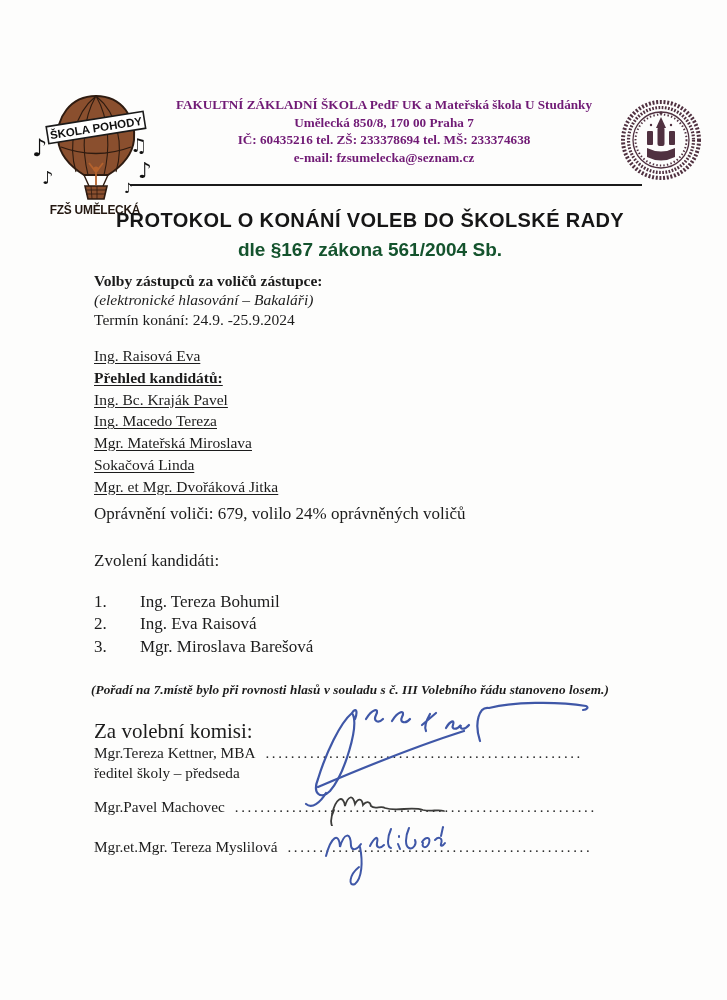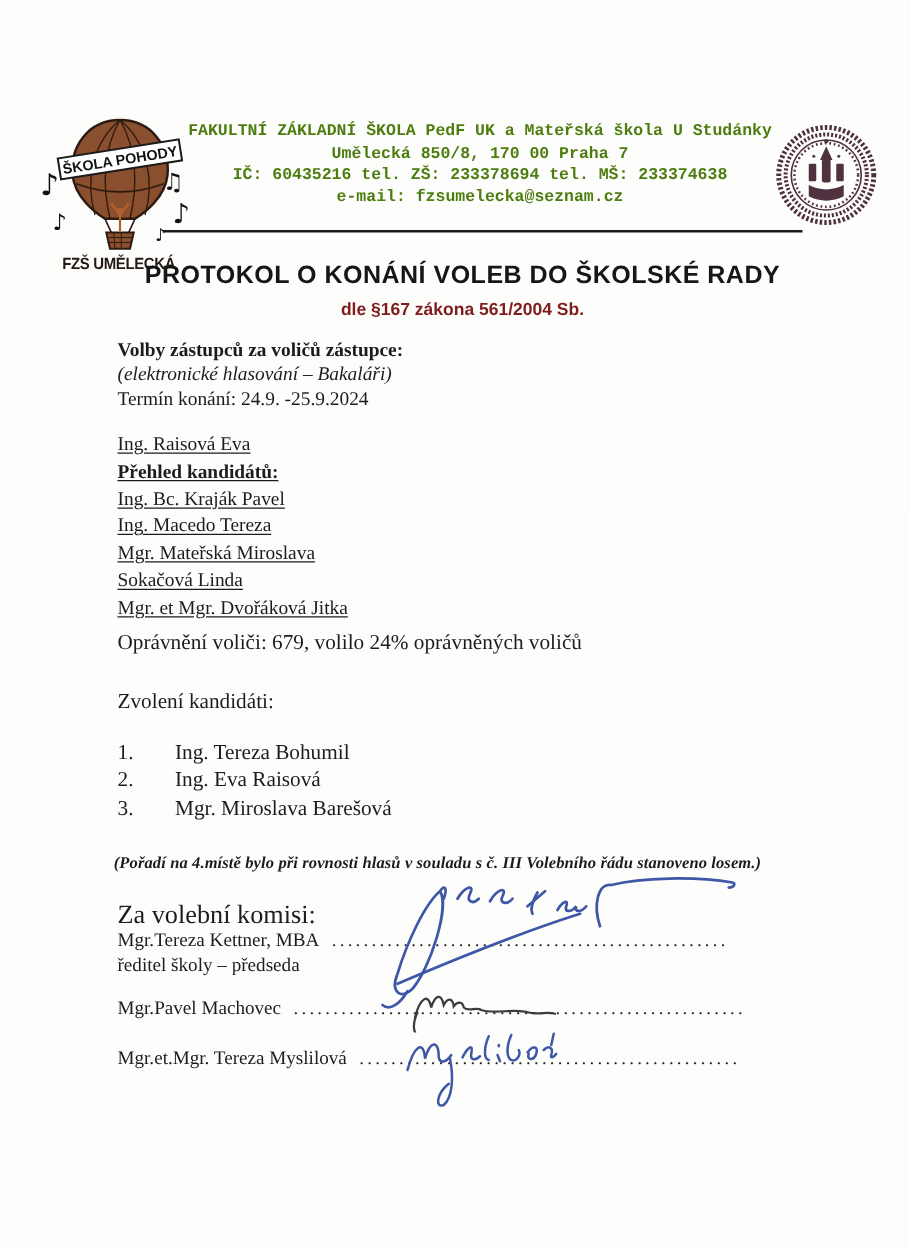--- a/index.html
+++ b/index.html
@@ -7,30 +7,30 @@
     position:relative;width:727px;height:1000px;background:#fdfdfc;
     font-family:"Liberation Serif",serif;color:#1c1c1c;overflow:hidden;
     margin:0 auto;
   }
   
   .logo-wrap{position:absolute;left:30px;top:90px;width:130px;}
   .logo-caption{width:130px;text-align:center;font-family:"Liberation Sans",sans-serif;
     font-weight:bold;font-size:13px;letter-spacing:-0.3px;color:#241811;margin-top:-4px;
     transform:scaleX(0.92);}
   .letterhead-text{position:absolute;left:148px;top:96px;width:472px;text-align:center;
-    font-family:Liberation Mono, monospace;font-weight:bold;font-size:13.2px;
-    line-height:17.6px;color:#4d7c0f;}
+    font-family:Liberation Serif, serif;font-weight:bold;font-size:13.2px;
+    line-height:17.6px;color:#701a75;}
   .seal{position:absolute;left:620px;top:98px;}
   .header-rule{position:absolute;left:130px;top:184px;width:512px;height:2px;background:#1b1b1b;}
   
   .doc-title{position:absolute;left:40px;top:209px;width:660px;text-align:center;
     font-family:"Liberation Sans",sans-serif;font-weight:bold;font-size:20px;
     letter-spacing:0.4px;color:#161616;}
   .doc-subtitle{position:absolute;left:40px;top:239px;width:660px;text-align:center;
-    font-family:"Liberation Sans",sans-serif;font-weight:bold;font-size:14px;color:#7f1d1d;}
+    font-family:"Liberation Sans",sans-serif;font-weight:bold;font-size:19px;color:#14532d;}
   
   .election-info{position:absolute;left:94px;top:271px;font-size:15.5px;line-height:19.4px;}
   .election-heading{font-weight:bold;}
   .election-method{font-style:italic;}
   .candidates{position:absolute;left:94px;top:345px;font-size:15.5px;line-height:21.8px;}
   .candidates .u{text-decoration:underline;text-underline-offset:2px;}
   .candidates-heading{font-weight:bold;}
   .turnout{position:absolute;left:94px;top:504px;font-size:17px;}
   .elected-heading{position:absolute;left:94px;top:551px;font-size:17px;}
   .elected-list{position:absolute;left:94px;top:591px;font-size:17px;line-height:22.4px;}
@@ -143,21 +143,21 @@
     <div class="elected-row">
       <span class="elected-num">2.</span>
       <span>Ing. Eva Raisová</span>
     </div>
     <div class="elected-row">
       <span class="elected-num">3.</span>
       <span>Mgr. Miroslava Barešová</span>
     </div>
   </div>
 
-  <div class="note">(Pořadí na 4.místě bylo při rovnosti hlasů v souladu s č. III Volebního řádu stanoveno losem.)</div>
+  <div class="note">(Pořadí na 7.místě bylo při rovnosti hlasů v souladu s č. III Volebního řádu stanoveno losem.)</div>
 
   <div class="committee-heading">Za volební komisi:</div>
 
   <div class="sig-row row-chair">
     <span>Mgr.Tereza Kettner, MBA</span><span class="sig-dots">..................................................</span>
   </div>
   <div class="sig-role">ředitel školy – předseda</div>
 
   <div class="sig-row row-m2">
     <span>Mgr.Pavel Machovec</span><span class="sig-dots">.........................................................</span>

